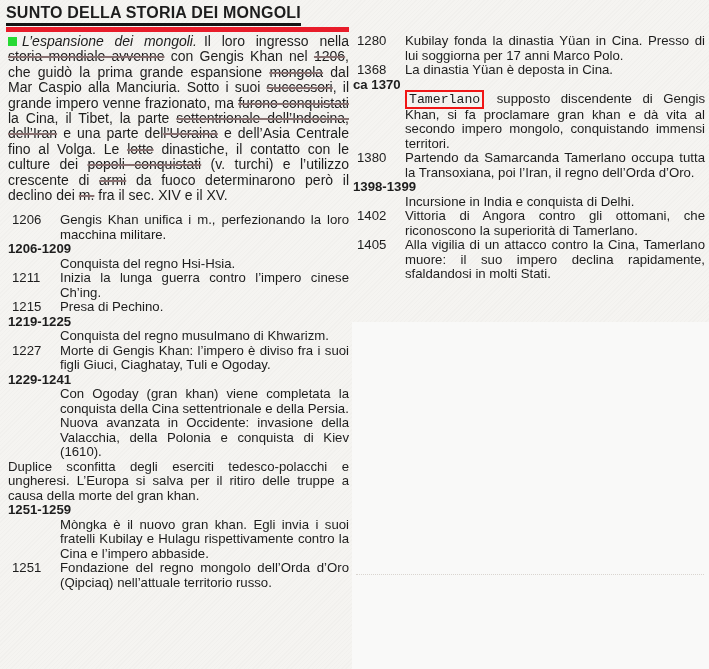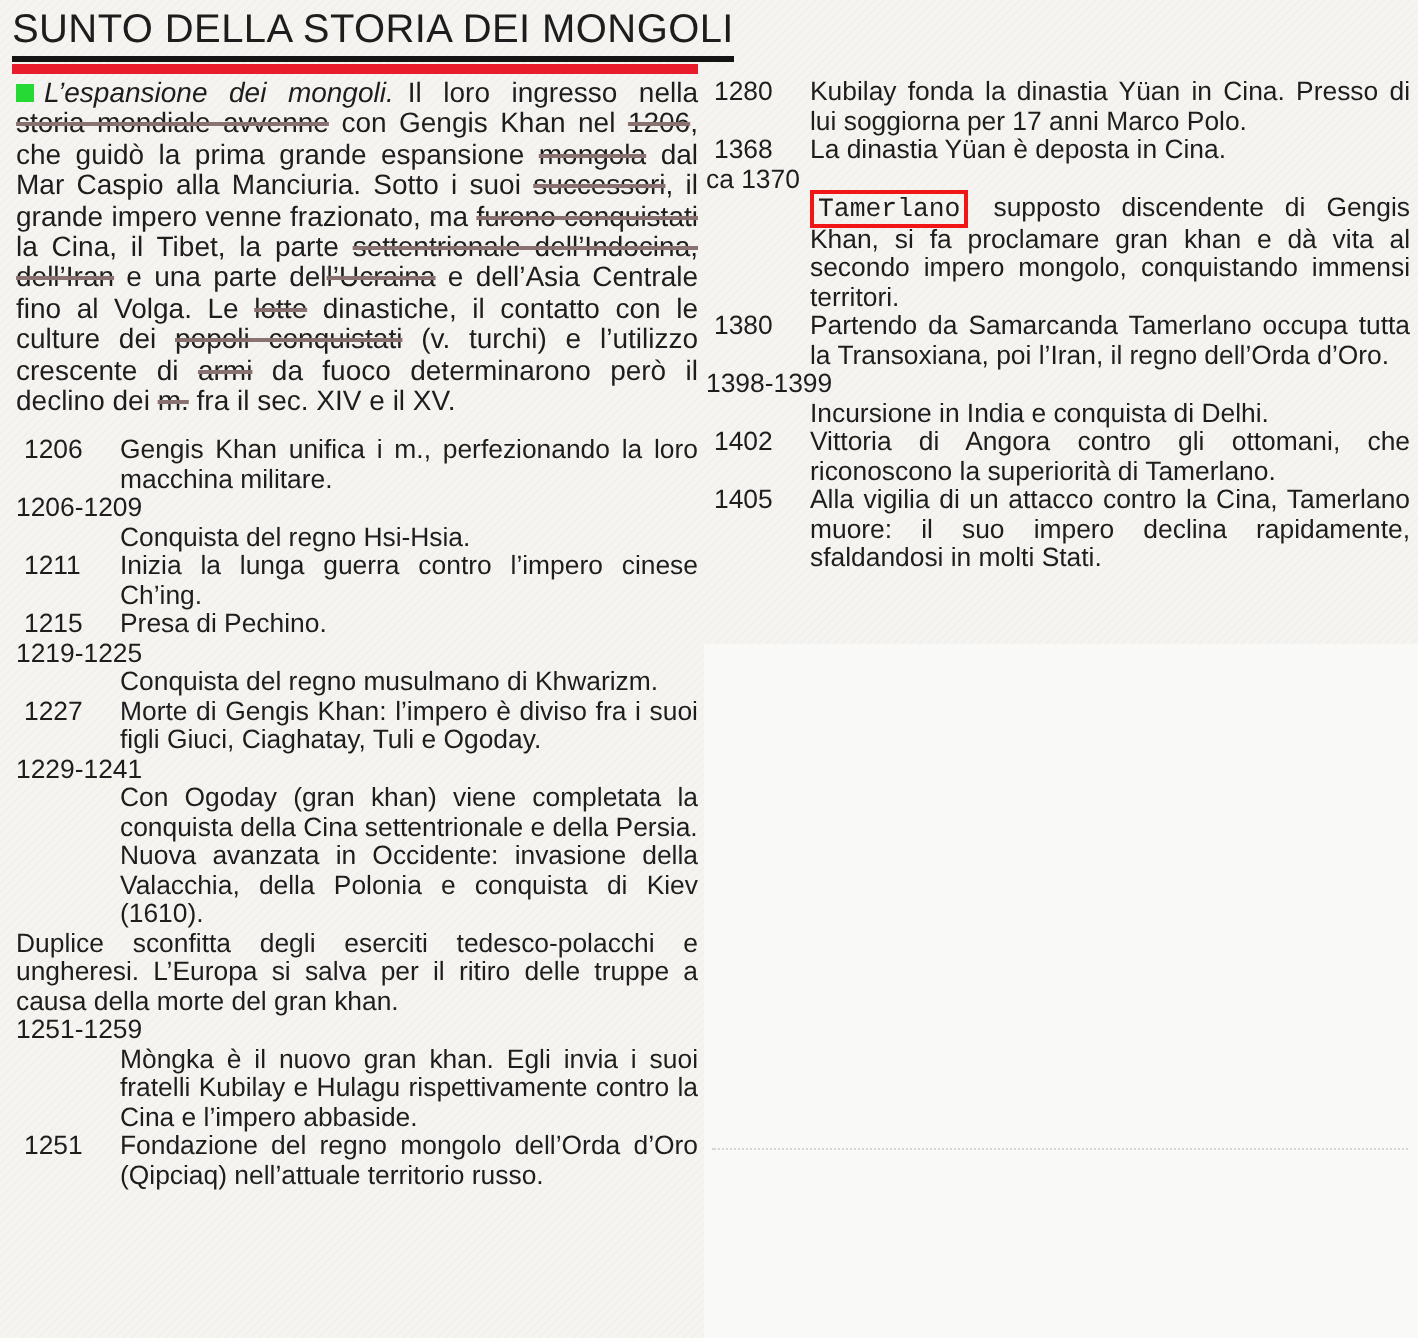--- a/index.html
+++ b/index.html
@@ -18,21 +18,21 @@
   }
   .dotted-line {
     position: absolute; left: 356px; top: 574px; width: 348px;
     border-top: 1px dotted #d9d5d0; z-index: 0;
   }
   .page { position: relative; z-index: 1; }
 
   header { padding: 4px 0 0 6px; }
   h1 {
     display: inline-block;
-    font-size: 20px; font-weight: 400; letter-spacing: 0.2px;
+    font-size: 16px; font-weight: 700; letter-spacing: 0.2px;
     border-bottom: 3px solid #141414; padding-bottom: 1px;
     white-space: nowrap;
   }
   .title-rule { width: 343px; height: 5px; background: var(--accent-red, #e81c2a); margin-top: 1px; }
 
   .columns { display: flex; margin-top: 2px; }
   .col-left  { width: 341px; margin-left: 8px; }
   .col-right { width: 352px; margin-left: 4px; }
 
   .intro { font-size: 14px; line-height: 15.4px; text-align: justify; }
@@ -46,21 +46,21 @@
     text-decoration-thickness: 1.5px;
     text-decoration-color: var(--strike, #8a7272);
   }
 
   .timeline { margin-top: 10px; font-size: 13.2px; line-height: 14.5px; }
   .col-right .timeline { margin-top: 0; }
   .entry { display: flex; }
   .entry .year { flex: 0 0 52px; padding-left: 4px; white-space: nowrap; }
   .entry .etext { flex: 1; text-align: justify; }
   .entry.wide { display: block; }
-  .entry.wide .year { display: block; padding-left: 0; }
+  .entry.wide .year { display: block; padding-left: 0; font-weight: bold; }
   .entry.wide .etext { display: block; margin-left: 52px; }
 
   .redbox {
     border: 2px solid var(--box-red, #f01616);
     padding: 0 2px; margin-right: 2px; font-family: Liberation Mono, monospace;
   }
 </style>
 </head>
 <body>
 

